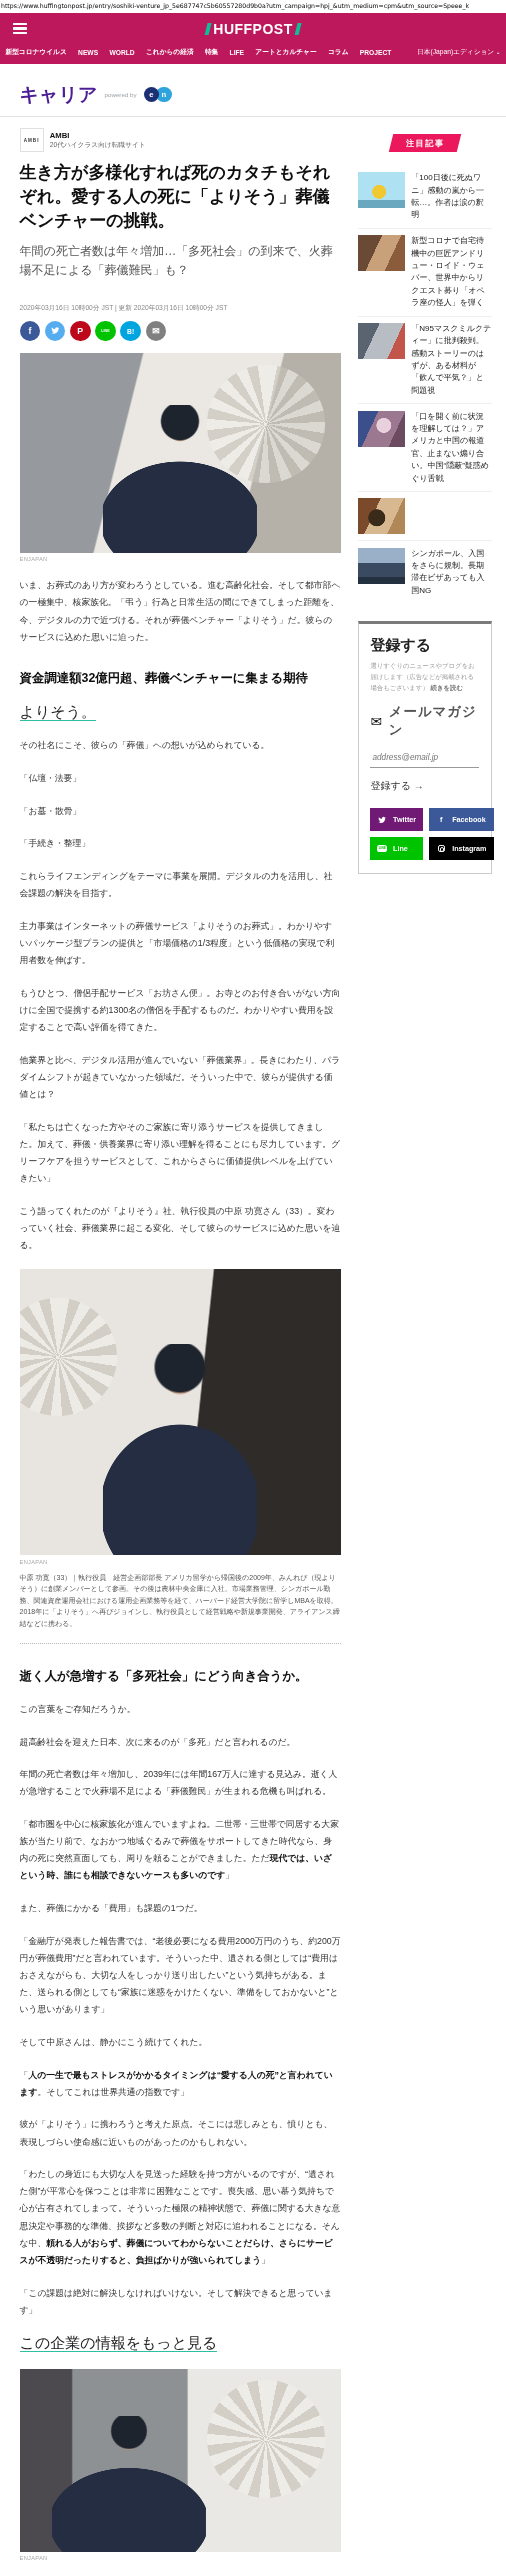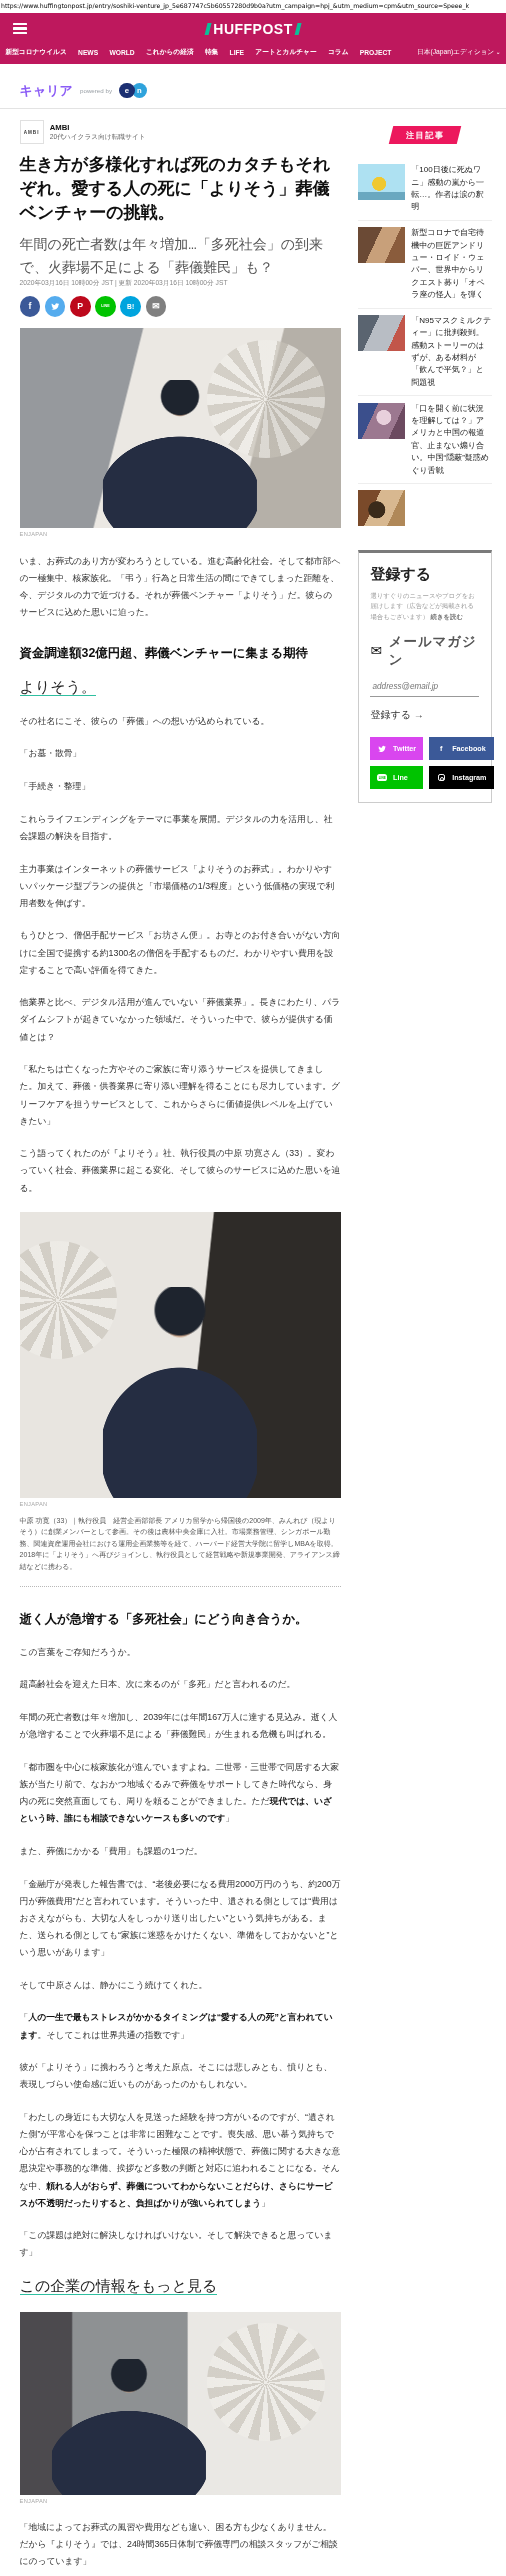--- a/index.html
+++ b/index.html
@@ -20,42 +20,42 @@
   .logo::before,.logo::after { content:''; display:inline-block; width:4.1px; height:12.4px;
     background:#0dbe98; transform:skewX(-14deg); vertical-align:-1.5px; }
   .logo::before { margin-right:3.6px; } .logo::after { margin-left:3.6px; }
   .header-nav { display:flex; justify-content:center; align-items:center; gap:11.3px; padding:3.1px 5.2px 7.2px; flex-wrap:wrap; }
   .nav-item { color:#fff; font-size:6.7px; font-weight:700; text-decoration:none; cursor:pointer; white-space:nowrap; }
   .nav-item.edition { font-weight:400; margin-left:14.4px; }
   .nav-item.edition::after { content:' ⌄'; font-size:5.7px; }
 
   
   .channel-bar { display:flex; align-items:center; gap:7.2px; padding:17.5px 0 8.2px 19.6px; }
-  .channel-title { font-size:13px; font-weight:800; color:#8b5cf6; }
+  .channel-title { font-size:19px; font-weight:800; color:#4c1d95; }
   .powered { font-size:6.2px; color:#9aa0a6; }
   .en-logo { display:flex; }
   .en-circle { width:15.5px; height:15.5px; border-radius:50%; color:#fff; font-weight:800; font-size:7.7px;
     display:flex; align-items:center; justify-content:center; }
   .en-e { background:#1c2f72; z-index:2; }
   .en-n { background:#2fa3dc; margin-left:-3.1px; }
   .channel-divider { border:none; border-top:0.5px solid #e3e3e3; margin:0 0 9.3px 0; }
 
   
   .layout { display:flex; align-items:flex-start; padding:0 14.4px 0 19.6px; gap:17.5px; }
   .content { width:321px; flex:0 0 321px; }
   .sidebar { flex:1; min-width:0; }
 
   
   .brand-row { display:flex; align-items:center; gap:6.2px; margin:2.1px 0 8.2px; }
   .ambi-logo { width:24px; height:24px; border:0.5px solid #e0e0e0; display:flex; align-items:center;
     justify-content:center; font-size:4.6px; letter-spacing:1px; color:#333; font-weight:700; }
   .brand-name { font-size:7.7px; font-weight:700; color:#111; }
   .brand-tagline { font-size:6.7px; color:#666; margin-top:1px; }
   .article-title { font-size:17px; line-height:1.42; font-weight:800; color:#0f0f0f; margin:3.1px 0 9.3px; }
-  .article-subtitle { font-size:14px; color:#555; margin:0 0 0; line-height:1.6;font-family:Liberation Mono, monospace; }
+  .article-subtitle { font-size:12px; color:#555; margin:0 0 23px; line-height:1.6; }
   .article-date { font-size:6.7px; color:#888; margin-bottom:8.2px; }
   .share-row { display:flex; gap:4.6px; margin-bottom:11.3px; }
   .share-btn { width:20.6px; height:20.6px; border-radius:50%; display:flex; align-items:center;
     justify-content:center; color:#fff; font-weight:700; font-size:8.8px; cursor:pointer; border:none; }
   .share-btn svg { width:9.3px; height:9.3px; fill:#fff; }
   .share-line-glyph { font-size:3.6px; font-weight:800; letter-spacing:0; }
   .share-hatena { font-size:6.7px; font-weight:800; }
 
   
   .body-p { font-size:8.8px; line-height:1.95; color:#303030; margin:15.5px 0; }
@@ -186,20 +186,21 @@
           <button class="share-btn" style="background: rgb(128, 128, 128);">✉</button>
         </div>
 
       <div class="article-body">
           <div class="photo photo1"></div>
           <div class="img-caption">ENJAPAN</div>
           <p class="body-p">いま、お葬式のあり方が変わろうとしている。進む高齢化社会。そして都市部への一極集中、核家族化。「弔う」行為と日常生活の間にできてしまった距離を、今、デジタルの力で近づける。それが葬儀ベンチャー「よりそう」だ。彼らのサービスに込めた思いに迫った。</p>
           <h2 class="body-h2">資金調達額32億円超、葬儀ベンチャーに集まる期待</h2>
           <p class="link-p"><a class="inline-link">よりそう。</a></p>
           <p class="body-p">その社名にこそ、彼らの「葬儀」への想いが込められている。</p>
+          <p class="body-p">「仏壇・法要」</p>
           <p class="body-p">「お墓・散骨」</p>
           <p class="body-p">「手続き・整理」</p>
           <p class="body-p">これらライフエンディングをテーマに事業を展開。デジタルの力を活用し、社会課題の解決を目指す。</p>
           <p class="body-p">主力事業はインターネットの葬儀サービス「よりそうのお葬式」。わかりやすいパッケージ型プランの提供と「市場価格の1/3程度」という低価格の実現で利用者数を伸ばす。</p>
           <p class="body-p">もうひとつ、僧侶手配サービス「お坊さん便」。お寺とのお付き合いがない方向けに全国で提携する約1300名の僧侶を手配するものだ。わかりやすい費用を設定することで高い評価を得てきた。</p>
           <p class="body-p">他業界と比べ、デジタル活用が進んでいない「葬儀業界」。長きにわたり、パラダイムシフトが起きていなかった領域だ。そういった中で、彼らが提供する価値とは？</p>
           <p class="body-p">「私たちは亡くなった方やそのご家族に寄り添うサービスを提供してきました。加えて、葬儀・供養業界に寄り添い理解を得ることにも尽力しています。グリーフケアを担うサービスとして、これからさらに価値提供レベルを上げていきたい」</p>
           <p class="body-p">こう語ってくれたのが『よりそう』社、執行役員の中原 功寛さん（33）。変わっていく社会、葬儀業界に起こる変化、そして彼らのサービスに込めた思いを辿る。</p>
           <div class="photo photo2"></div>
           <div class="img-caption">ENJAPAN</div>
@@ -242,36 +243,40 @@
             <div class="side-thumb thumb3"></div>
             <span class="side-title">「N95マスクミルクティー」に批判殺到。感動ストーリーのはずが、ある材料が「飲んで平気？」と問題視</span>
           </a>
           <a class="side-item">
             <div class="side-thumb thumb4"></div>
             <span class="side-title">「口を開く前に状況を理解しては？」アメリカと中国の報道官、止まない煽り合い。中国“隠蔽”疑惑めぐり舌戦</span>
           </a>
           <a class="side-item">
             <div class="side-thumb thumb5"></div>
           </a>
+          <a class="side-item">
+            <div class="side-thumb thumb6"></div>
+            <span class="side-title">シンガポール、入国をさらに規制。長期滞在ビザあっても入国NG</span>
+          </a>
         </div>
 
       <div class="newsletter">
         <div class="nl-title">登録する</div>
         <p class="nl-desc">
           <span>選りすぐりのニュースやブログをお届けします（広告などが掲載される場合もございます）</span>
           <span class="nl-more">続きを読む</span>
         </p>
         <div class="nl-mag">
           <span class="nl-mail-icon">✉</span>
           <span>メールマガジン</span>
         </div>
         <input class="nl-input" type="text" placeholder="address@email.jp" style="">
         <a class="nl-subscribe">登録する →</a>
         <div class="nl-grid">
-            <button class="nl-btn" style="background: #d946ef;">
+            <button class="nl-btn" style="background: #701a75;">
               <span class="nl-ico">
                 <svg viewBox="0 0 24 24">
                   <path d="M23 5c-.8.4-1.7.7-2.6.8A4.5 4.5 0 0 0 22.4 3c-.9.5-1.9.9-2.9 1.1a4.5 4.5 0 0 0-7.7 4.1A12.8 12.8 0 0 1 2.5 3.5a4.5 4.5 0 0 0 1.4 6c-.7 0-1.4-.2-2-.5v.1a4.5 4.5 0 0 0 3.6 4.4c-.7.2-1.4.2-2 .1a4.5 4.5 0 0 0 4.2 3.1A9 9 0 0 1 1 18.6a12.7 12.7 0 0 0 6.9 2c8.3 0 12.9-6.9 12.9-12.9v-.6A9.2 9.2 0 0 0 23 5z"></path>
                 </svg>
               </span>
               <span>Twitter</span>
             </button>
             <button class="nl-btn" style="background: rgb(59, 89, 152);">
               <span class="nl-ico">f</span>
               <span>Facebook</span>

